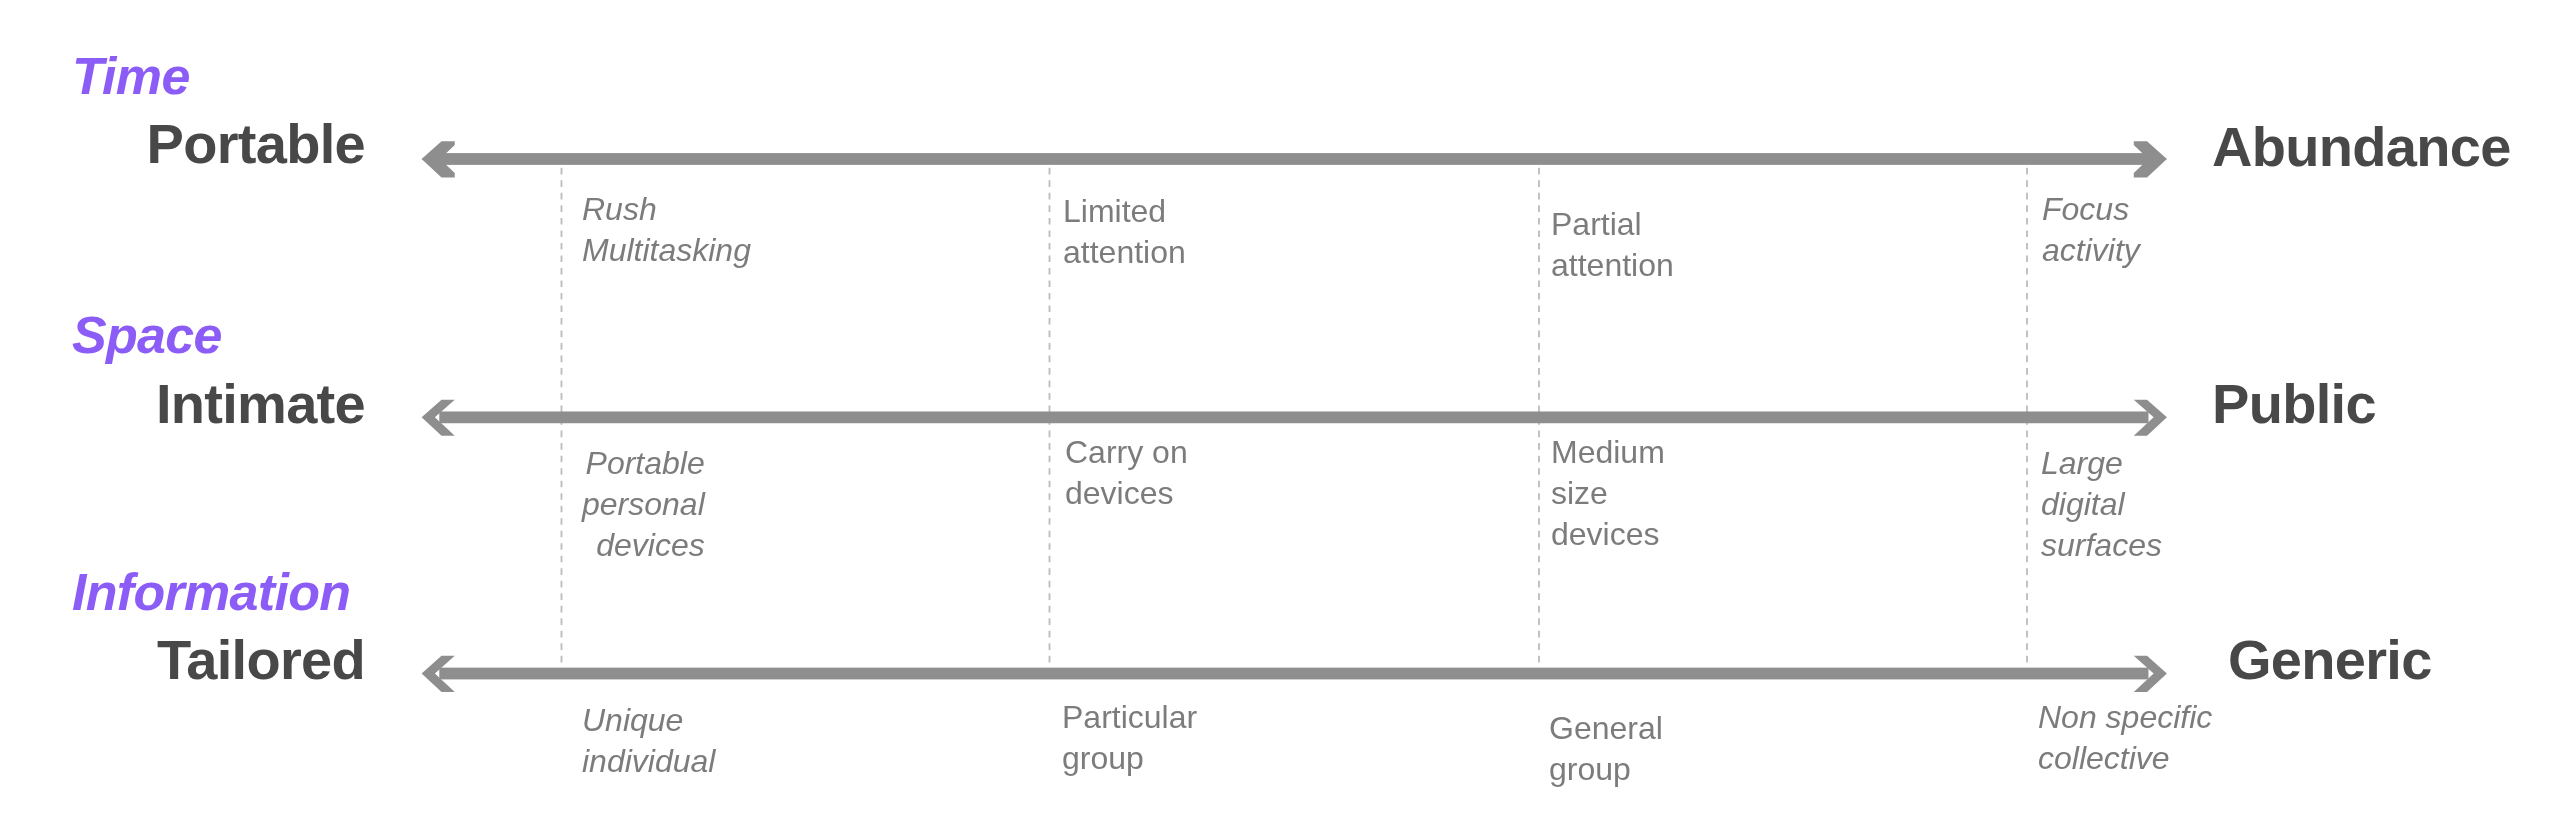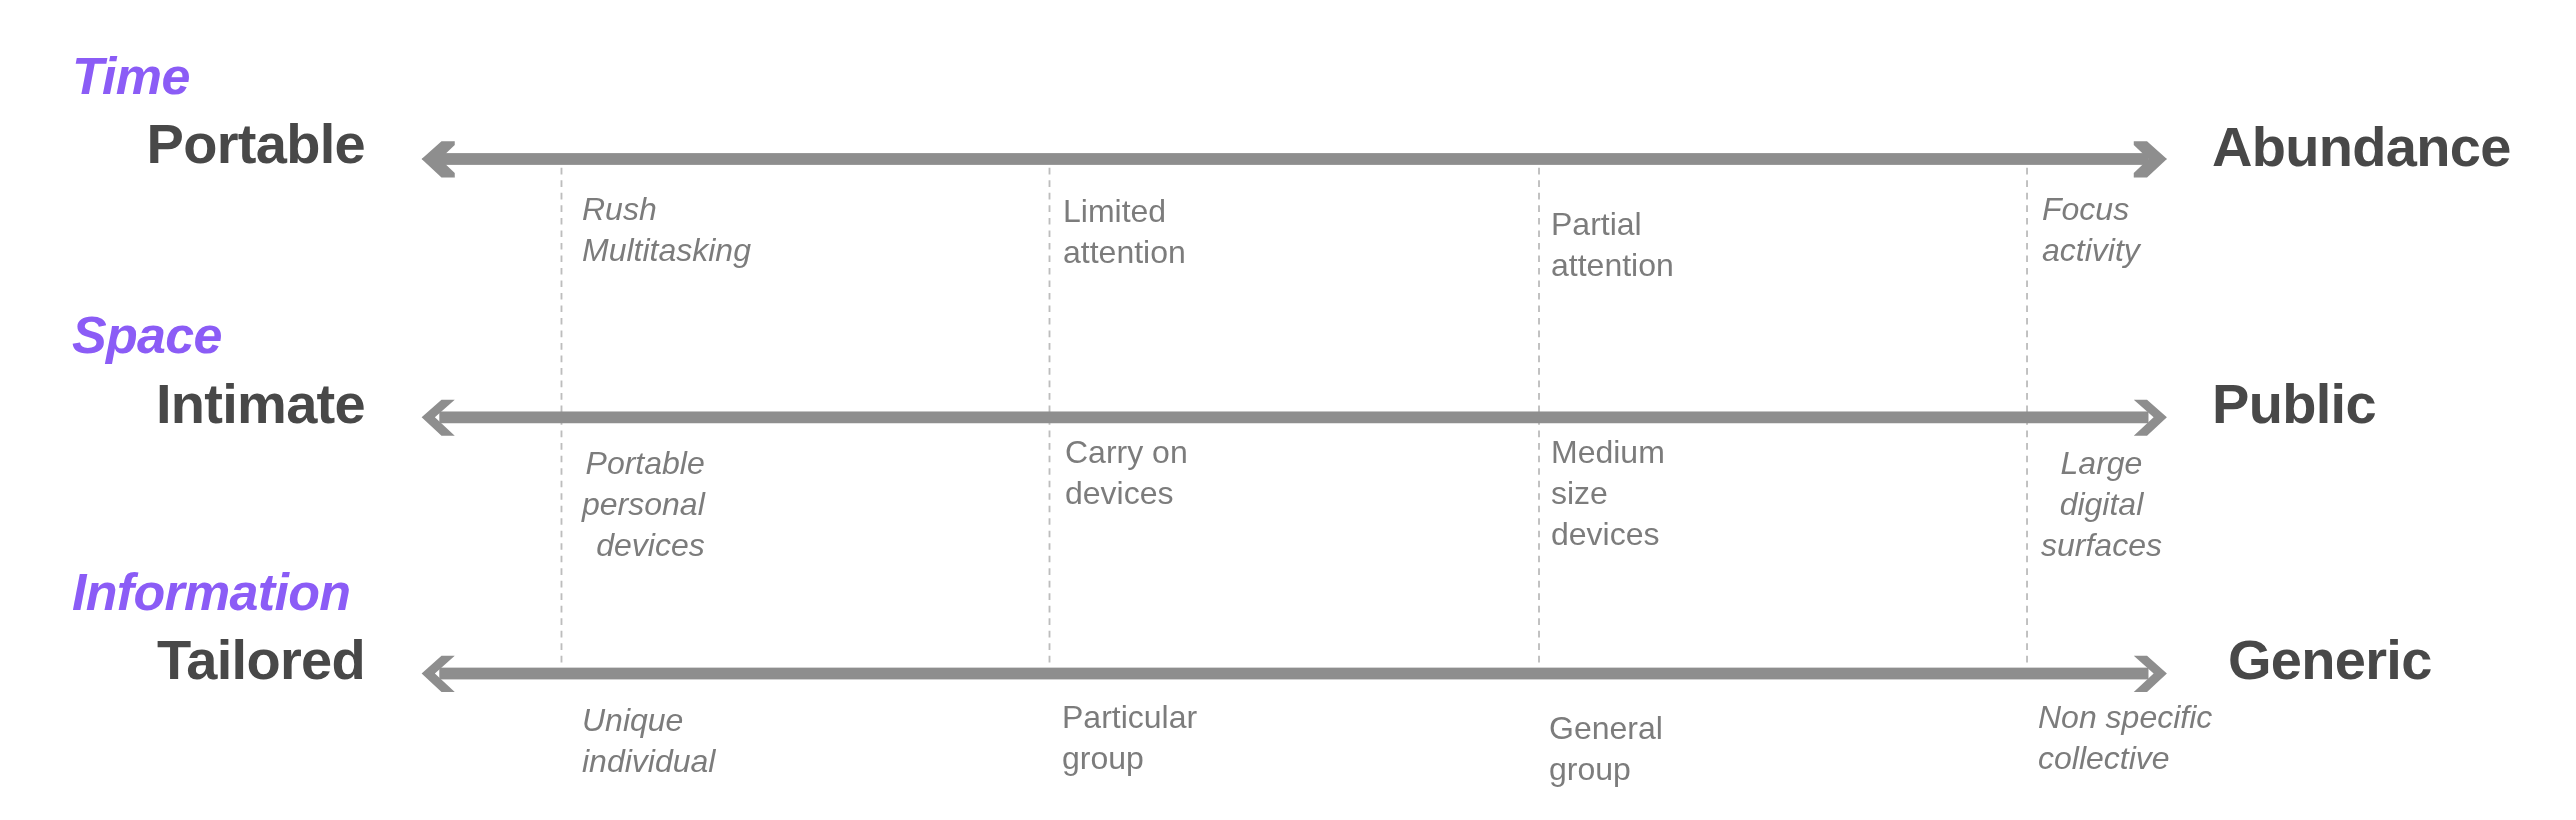--- a/index.html
+++ b/index.html
@@ -84,21 +84,21 @@
   </div>
   <div class="note" style="left:1065px; top:432px;">
     <span>Carry on</span>
     <span>devices</span>
   </div>
   <div class="note" style="left:1551px; top:432px;">
     <span>Medium</span>
     <span>size</span>
     <span>devices</span>
   </div>
-  <div class="note italic" style="left:2041px; top:443px;text-align:center;">
+  <div class="note italic" style="left:2041px; top:443px;">
     <span>Large</span>
     <span>digital</span>
     <span>surfaces</span>
   </div>
 </div>
 
 <div>
   <div class="category" style="top:566px;">Information</div>
   <div class="pole-left" style="top:632px;">Tailored</div>
   <div class="pole-right" style="top:632px;margin-left:16px;">Generic</div>

